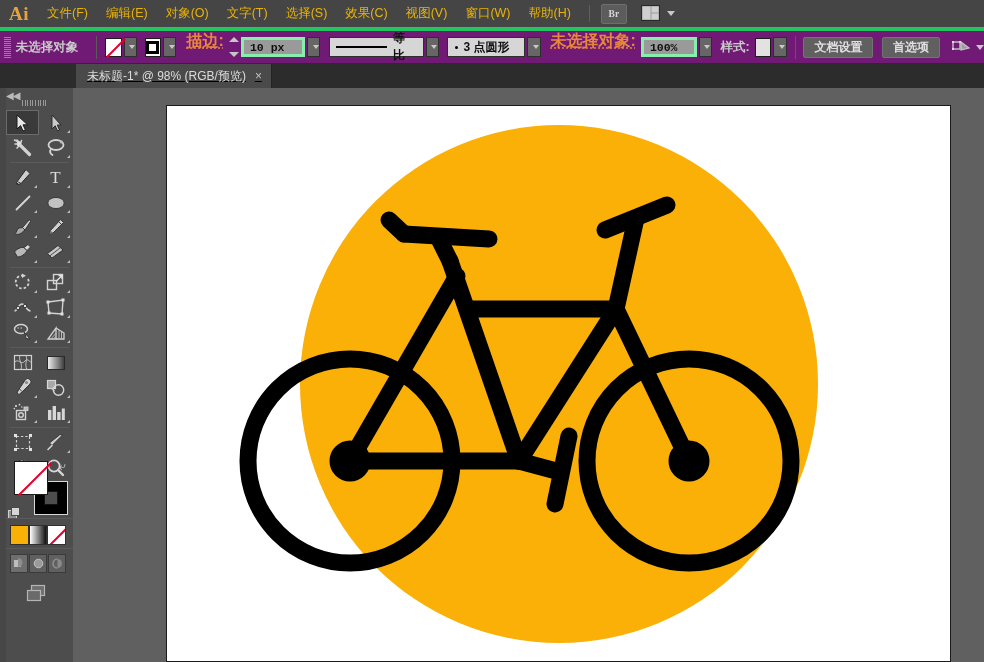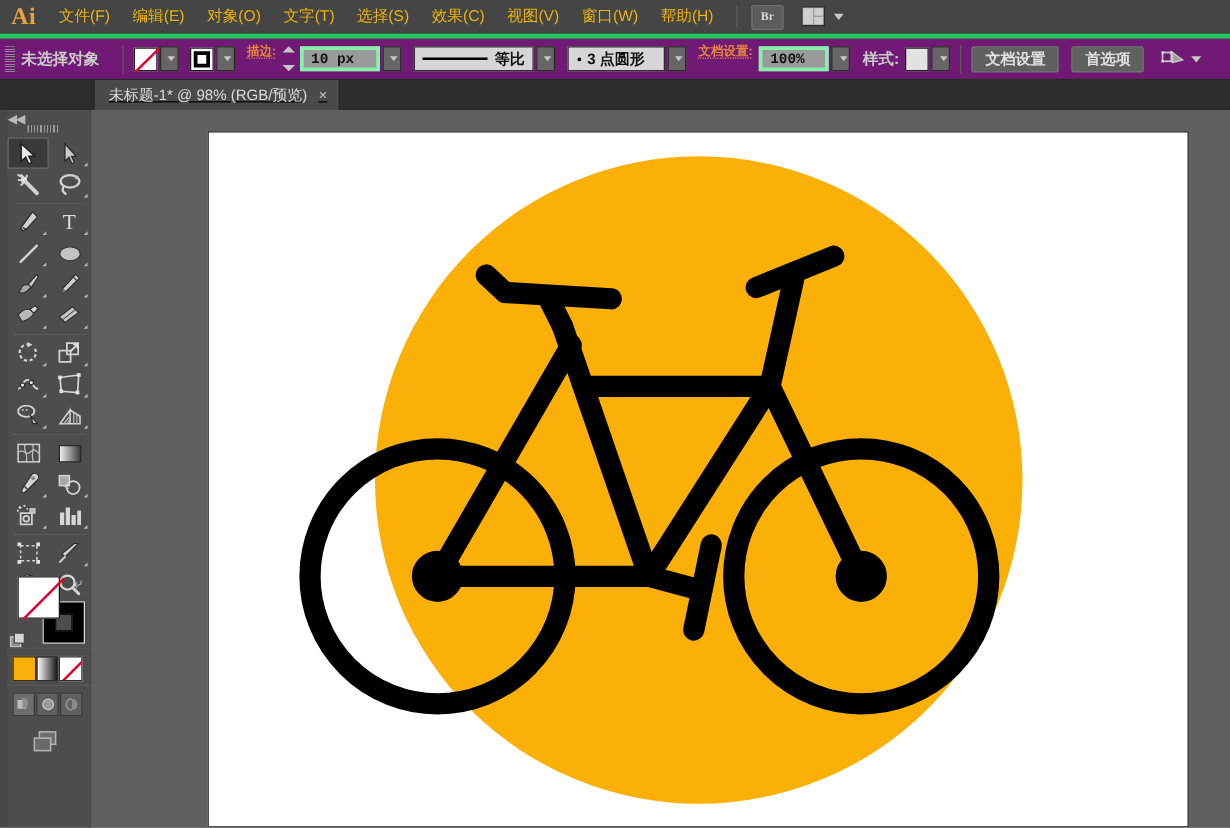--- a/index.html
+++ b/index.html
@@ -68,21 +68,21 @@
   .sw-stroke {
     width:19px; height:19px; background:#ffffff; border:1px solid #1d1d1d;
     display:flex; align-items:center; justify-content:center;
   }
   .sw-stroke i { width:13px;height:13px;border:3px solid #000; display:block; }
   .dd-btn {
     width:15px; height:20px; background:#666; border:1px solid #2e2e2e;
     display:flex;align-items:center;justify-content:center; margin-left:2px;
   }
   .orange-lbl {
-    color:#E8873A; font-size:10px; margin:0 5px 12px 10px;
+    color:#E8873A; font-size:16px; margin:0 5px 12px 10px;
     text-decoration:underline; text-decoration-style:dotted; text-underline-offset:2px;
     white-space:nowrap;
     text-align:right;
   }
   .stepper {
     width:13px;height:20px;display:flex;flex-direction:column;justify-content:space-between;
     margin-right:1px;
   }
   .stepper span{width:0;height:0;border-left:5px solid transparent;border-right:5px solid transparent;}
   .stepper .up{border-bottom:5px solid #c6c6c6;}
@@ -271,21 +271,21 @@
 
     <div style="width:10px"></div>
     <div class="profile">
       <span class="dot"></span>
       <span>3 点圆形</span>
     </div>
     <div class="dd-btn">
         <span class="caret sm"></span>
       </div>
 
-    <div class="orange-lbl">文档设置:</div>
+    <div class="orange-lbl">未选择对象:</div>
     <div class="fld" style="min-width:56px">100%</div>
     <div class="dd-btn">
         <span class="caret sm"></span>
       </div>
 
     <div style="width:10px"></div>
     <div class="sel-label" style="margin-right:5px">样式:</div>
     <div class="sw-style"></div>
     <div class="dd-btn">
         <span class="caret sm"></span>

